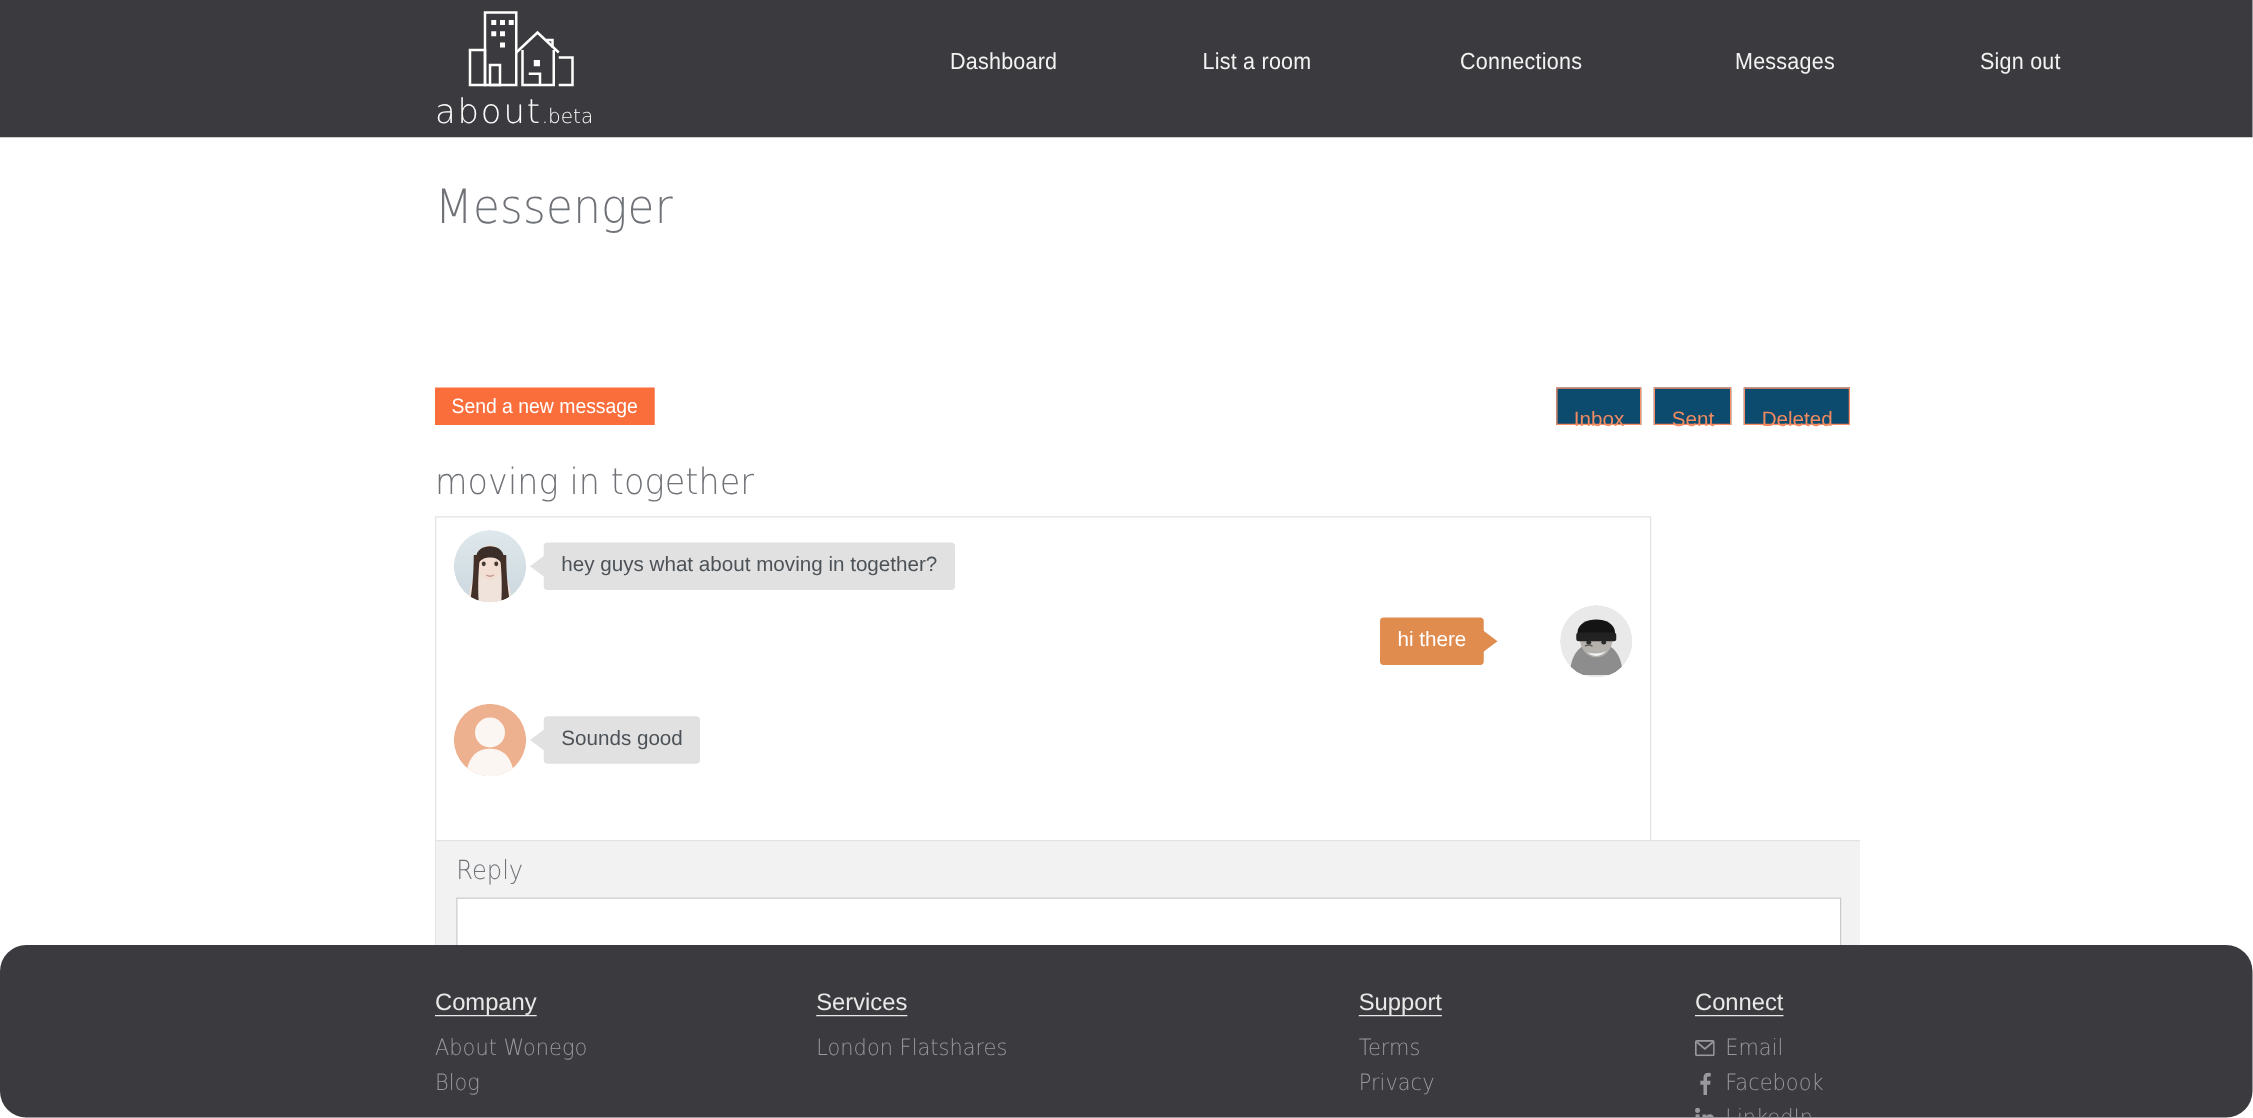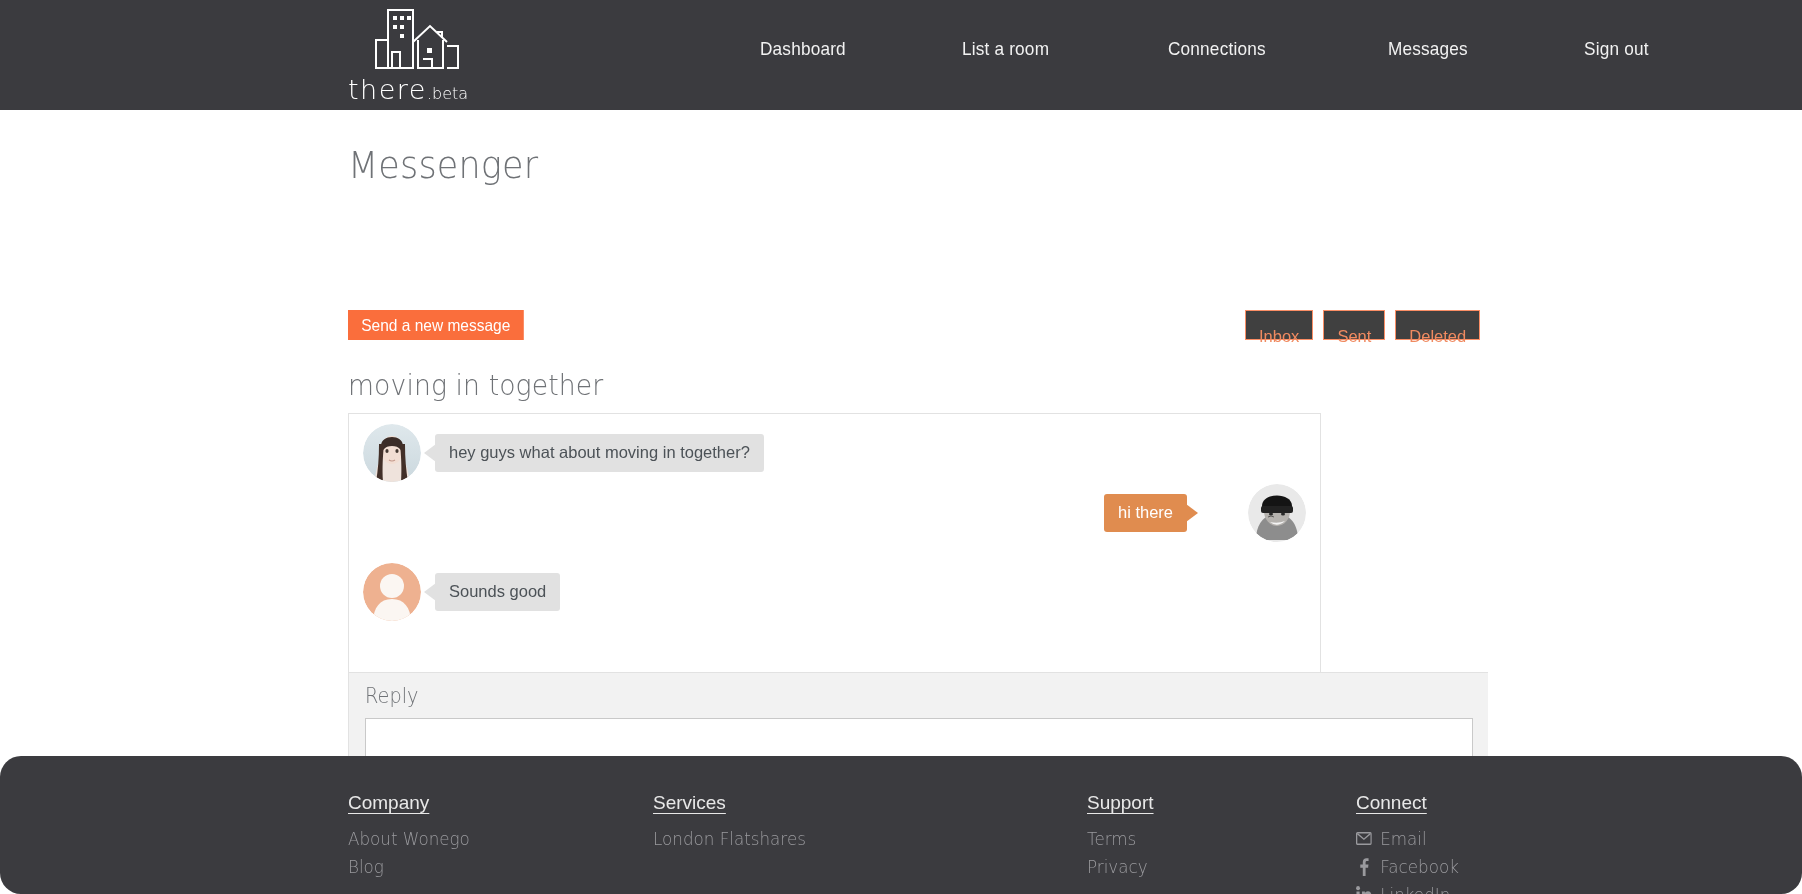--- a/index.html
+++ b/index.html
@@ -97,21 +97,21 @@
     white-space: nowrap;
     transform: scaleX(0.94);
     transform-origin: left center;
   }
 
   .folder-tabs {
     position: absolute; left: 1245px; top: 200px;
     display: flex; gap: 10px;
   }
   .folder-tabs button {
-    background: #404040;
+    background: #0c4a6e;
     border: 1px solid #fb8e65;
     color: #f08a60;
     height: 30px;
     padding: 12px 13px;
     font-size: 16.5px;
     line-height: 26px;
     font-family: "Liberation Sans", sans-serif;
     cursor: pointer;
     white-space: nowrap;
   }
@@ -309,21 +309,21 @@
           <rect x="23" y="10" width="4" height="4"></rect>
           <rect x="30" y="10" width="4" height="4"></rect>
           <rect x="37" y="10" width="4" height="4"></rect>
           <rect x="23" y="19" width="4" height="4"></rect>
           <rect x="30" y="19" width="4" height="4"></rect>
           <rect x="30" y="28" width="4" height="4"></rect>
           <rect x="57" y="42" width="5" height="5"></rect>
         </g>
       </svg>
     </div>
-    <div class="logo-word"><span>there</span><span class="beta">.beta</span></div>
+    <div class="logo-word"><span>about</span><span class="beta">.beta</span></div>
   </div>
 
   <nav class="nav">
     <a href="#">Dashboard</a>
     <span class="gap1"></span>
     <a href="#">List a room</a>
     <span class="gap2"></span>
     <a href="#">Connections</a>
     <span class="gap3"></span>
     <a href="#">Messages</a>

